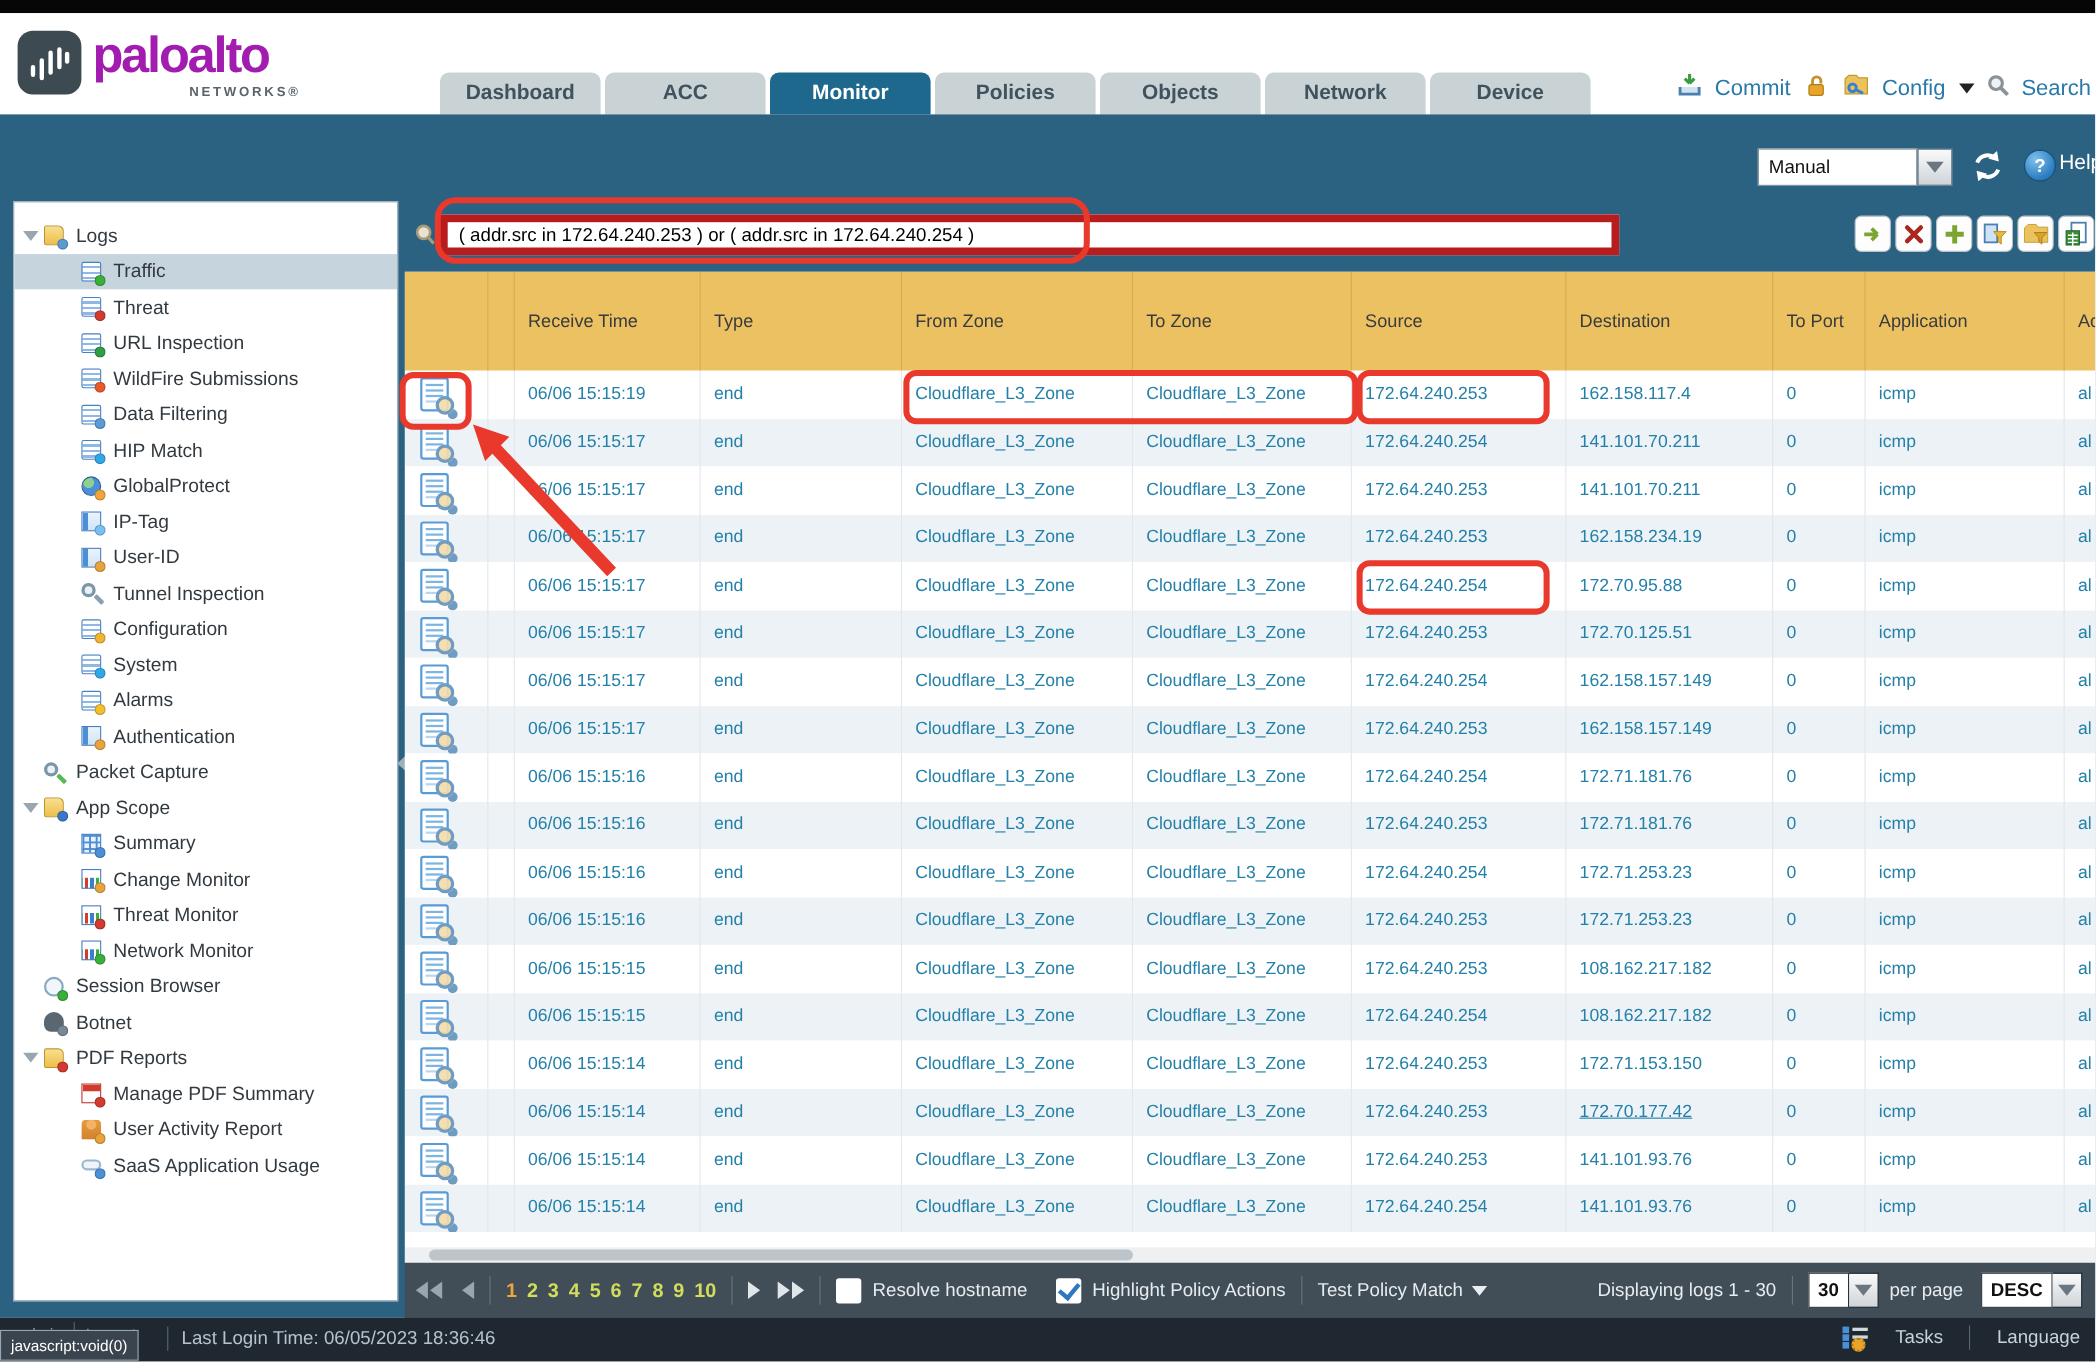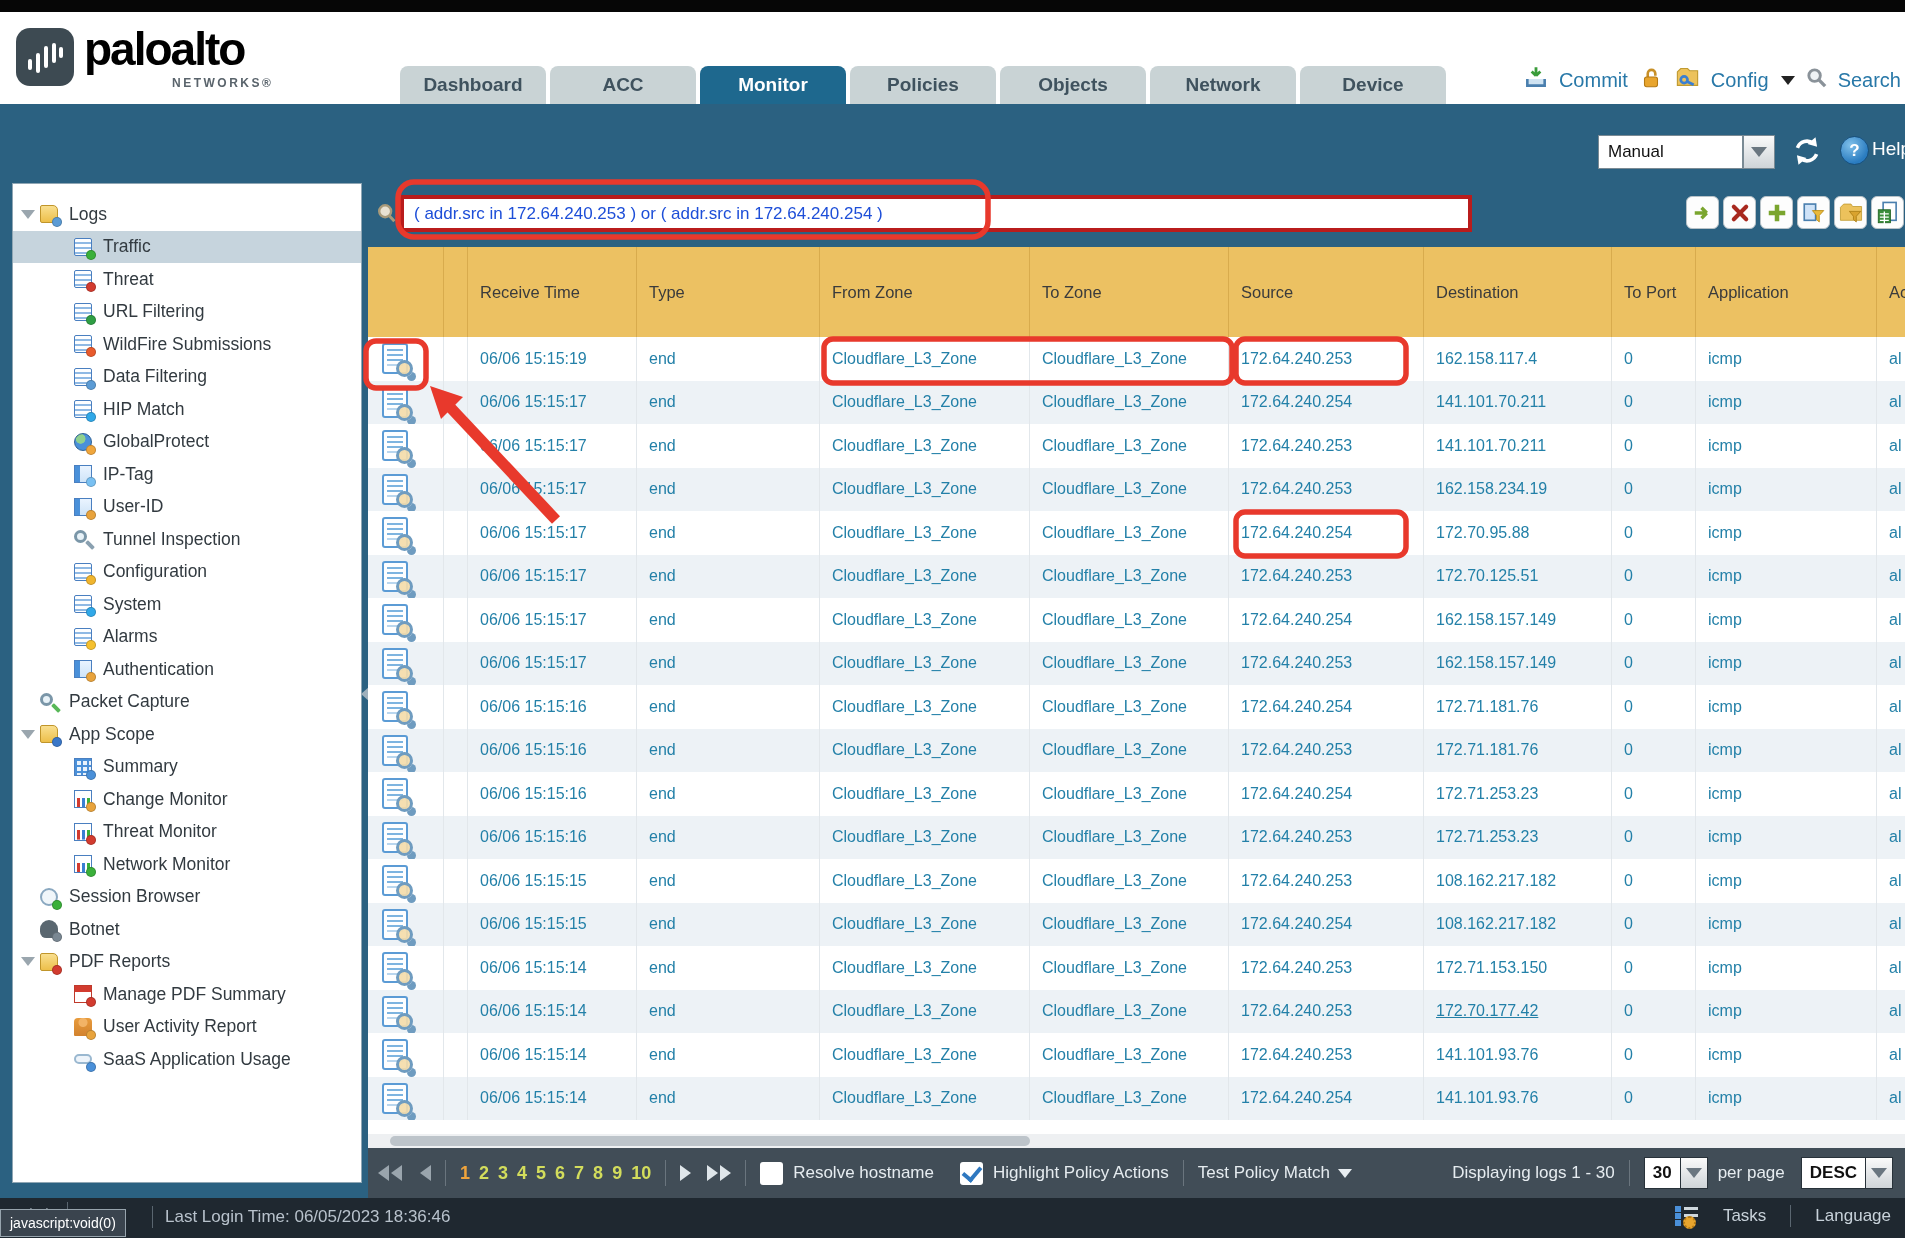--- a/index.html
+++ b/index.html
@@ -2,21 +2,21 @@
 <html><head>
 <meta charset="utf-8">
 <style>
   html,body{margin:0;padding:0;background:#fff;font-family:"Liberation Sans",sans-serif;}
   #app{position:relative;width:1905px;height:1238px;overflow:hidden;background:#fff;}
   .abs{position:absolute;}
   
   #topstrip{left:0;top:0;width:1905px;height:12px;background:#060606;}
   #hdr{left:0;top:12px;width:1905px;height:92px;background:#fff;}
   #logo-mark{left:16px;top:16px;width:58px;height:58px;border-radius:14px;background:#3d4a52;}
-  #brand{left:84px;top:10px;font-size:46px;font-weight:600;color:#000000;letter-spacing:-2px;}
+  #brand{left:84px;top:10px;font-size:46px;font-weight:600;color:#a21caf;letter-spacing:-2px;}
   #brand-sub{left:172px;top:64px;font-size:12px;letter-spacing:2.5px;color:#5a646c;font-weight:700;}
   #tabbar{left:400px;bottom:0;display:flex;gap:4px;align-items:flex-end;}
   .tab{width:146px;height:38px;border-radius:8px 8px 0 0;background:#c9d3d5;color:#3f525e;
        font-size:19px;font-weight:600;display:flex;align-items:center;justify-content:center;cursor:pointer;}
   .tab.active{background:#1e688e;color:#fff;}
   #hdr-actions{right:4px;top:52px;display:flex;align-items:center;gap:10px;font-size:20px;color:#2878a8;}
   .hicon{display:inline-block;}
   .caret-dn{width:0;height:0;border-left:7px solid transparent;border-right:7px solid transparent;border-top:9px solid #222;margin-left:2px;}
   
   #bg{left:0;top:104px;width:1905px;height:1094px;background:#2b6181;}
@@ -26,22 +26,22 @@
   #mode-arrow{left:1743px;top:135px;width:32px;height:34px;background:linear-gradient(#fafafa,#cfd4d8);
             border:1px solid #7a8a94;box-sizing:border-box;display:flex;align-items:center;justify-content:center;}
   .tri-dn{width:0;height:0;border-left:8px solid transparent;border-right:8px solid transparent;border-top:10px solid #6a7680;}
   #refresh{left:1790px;top:134px;}
   #help-ic{left:1840px;top:136px;width:27px;height:27px;border-radius:50%;
            background:radial-gradient(circle at 35% 30%,#7fc0ea,#2a7cc0 70%);border:1px solid #174f7c;
            color:#fff;font-size:17px;font-weight:700;display:flex;align-items:center;justify-content:center;}
   #help-lb{left:1872px;top:138px;font-size:19px;color:#fff;}
   
   #filter-mag{left:376px;top:200px;}
-  #filter-input{left:400px;top:195px;width:1072px;height:37px;border:4px solid #b91c1c;box-sizing:border-box;
-                font-size:17px;color:#1d4ed8;padding:0 10px;font-family:"Liberation Sans",sans-serif;background:#fff;}
+  #filter-input{left:400px;top:195px;width:1072px;height:37px;border:7px solid #b91c1c;box-sizing:border-box;
+                font-size:17px;color:#000000;padding:0 10px;font-family:"Liberation Sans",sans-serif;background:#fff;}
   #filter-btns{left:1686px;top:196px;display:flex;gap:4px;}
   .fbtn{width:33px;height:33px;border-radius:6px;background:#fdfdfd;border:1px solid #b8c2c8;box-sizing:border-box;
         display:flex;align-items:center;justify-content:center;cursor:pointer;}
   
   #sidebar{left:12px;top:183px;width:350px;height:1000px;background:#fff;border:1px solid #8fa6b4;
            box-sizing:border-box;overflow:hidden;padding-top:14px;}
   .trow{height:32.5px;display:flex;align-items:center;position:relative;cursor:pointer;color:#323a40;font-size:17.5px;}
   .trow.sel{background:#c6d4dd;}
   .tri-exp{position:absolute;left:8px;width:0;height:0;border-left:7px solid transparent;border-right:7px solid transparent;border-top:9px solid #9aa6ae;}
   .ti{position:relative;width:20px;height:20px;flex:none;}
@@ -246,21 +246,21 @@
       <div class="trow sel">
         <span class="ti doc" style="--b: #3ab03a; margin-left: 60px;"></span>
         <span style="margin-left: 10px;">Traffic</span>
       </div>
       <div class="trow">
         <span class="ti doc" style="--b: #d23b2f; margin-left: 60px;"></span>
         <span style="margin-left: 10px;">Threat</span>
       </div>
       <div class="trow">
         <span class="ti doc" style="--b: #2f9e44; margin-left: 60px;"></span>
-        <span style="margin-left: 10px;">URL Filtering</span>
+        <span style="margin-left: 10px;">URL Inspection</span>
       </div>
       <div class="trow">
         <span class="ti doc" style="--b: #e85a2c; margin-left: 60px;"></span>
         <span style="margin-left: 10px;">WildFire Submissions</span>
       </div>
       <div class="trow">
         <span class="ti doc" style="--b: #5b9bd5; margin-left: 60px;"></span>
         <span style="margin-left: 10px;">Data Filtering</span>
       </div>
       <div class="trow">

